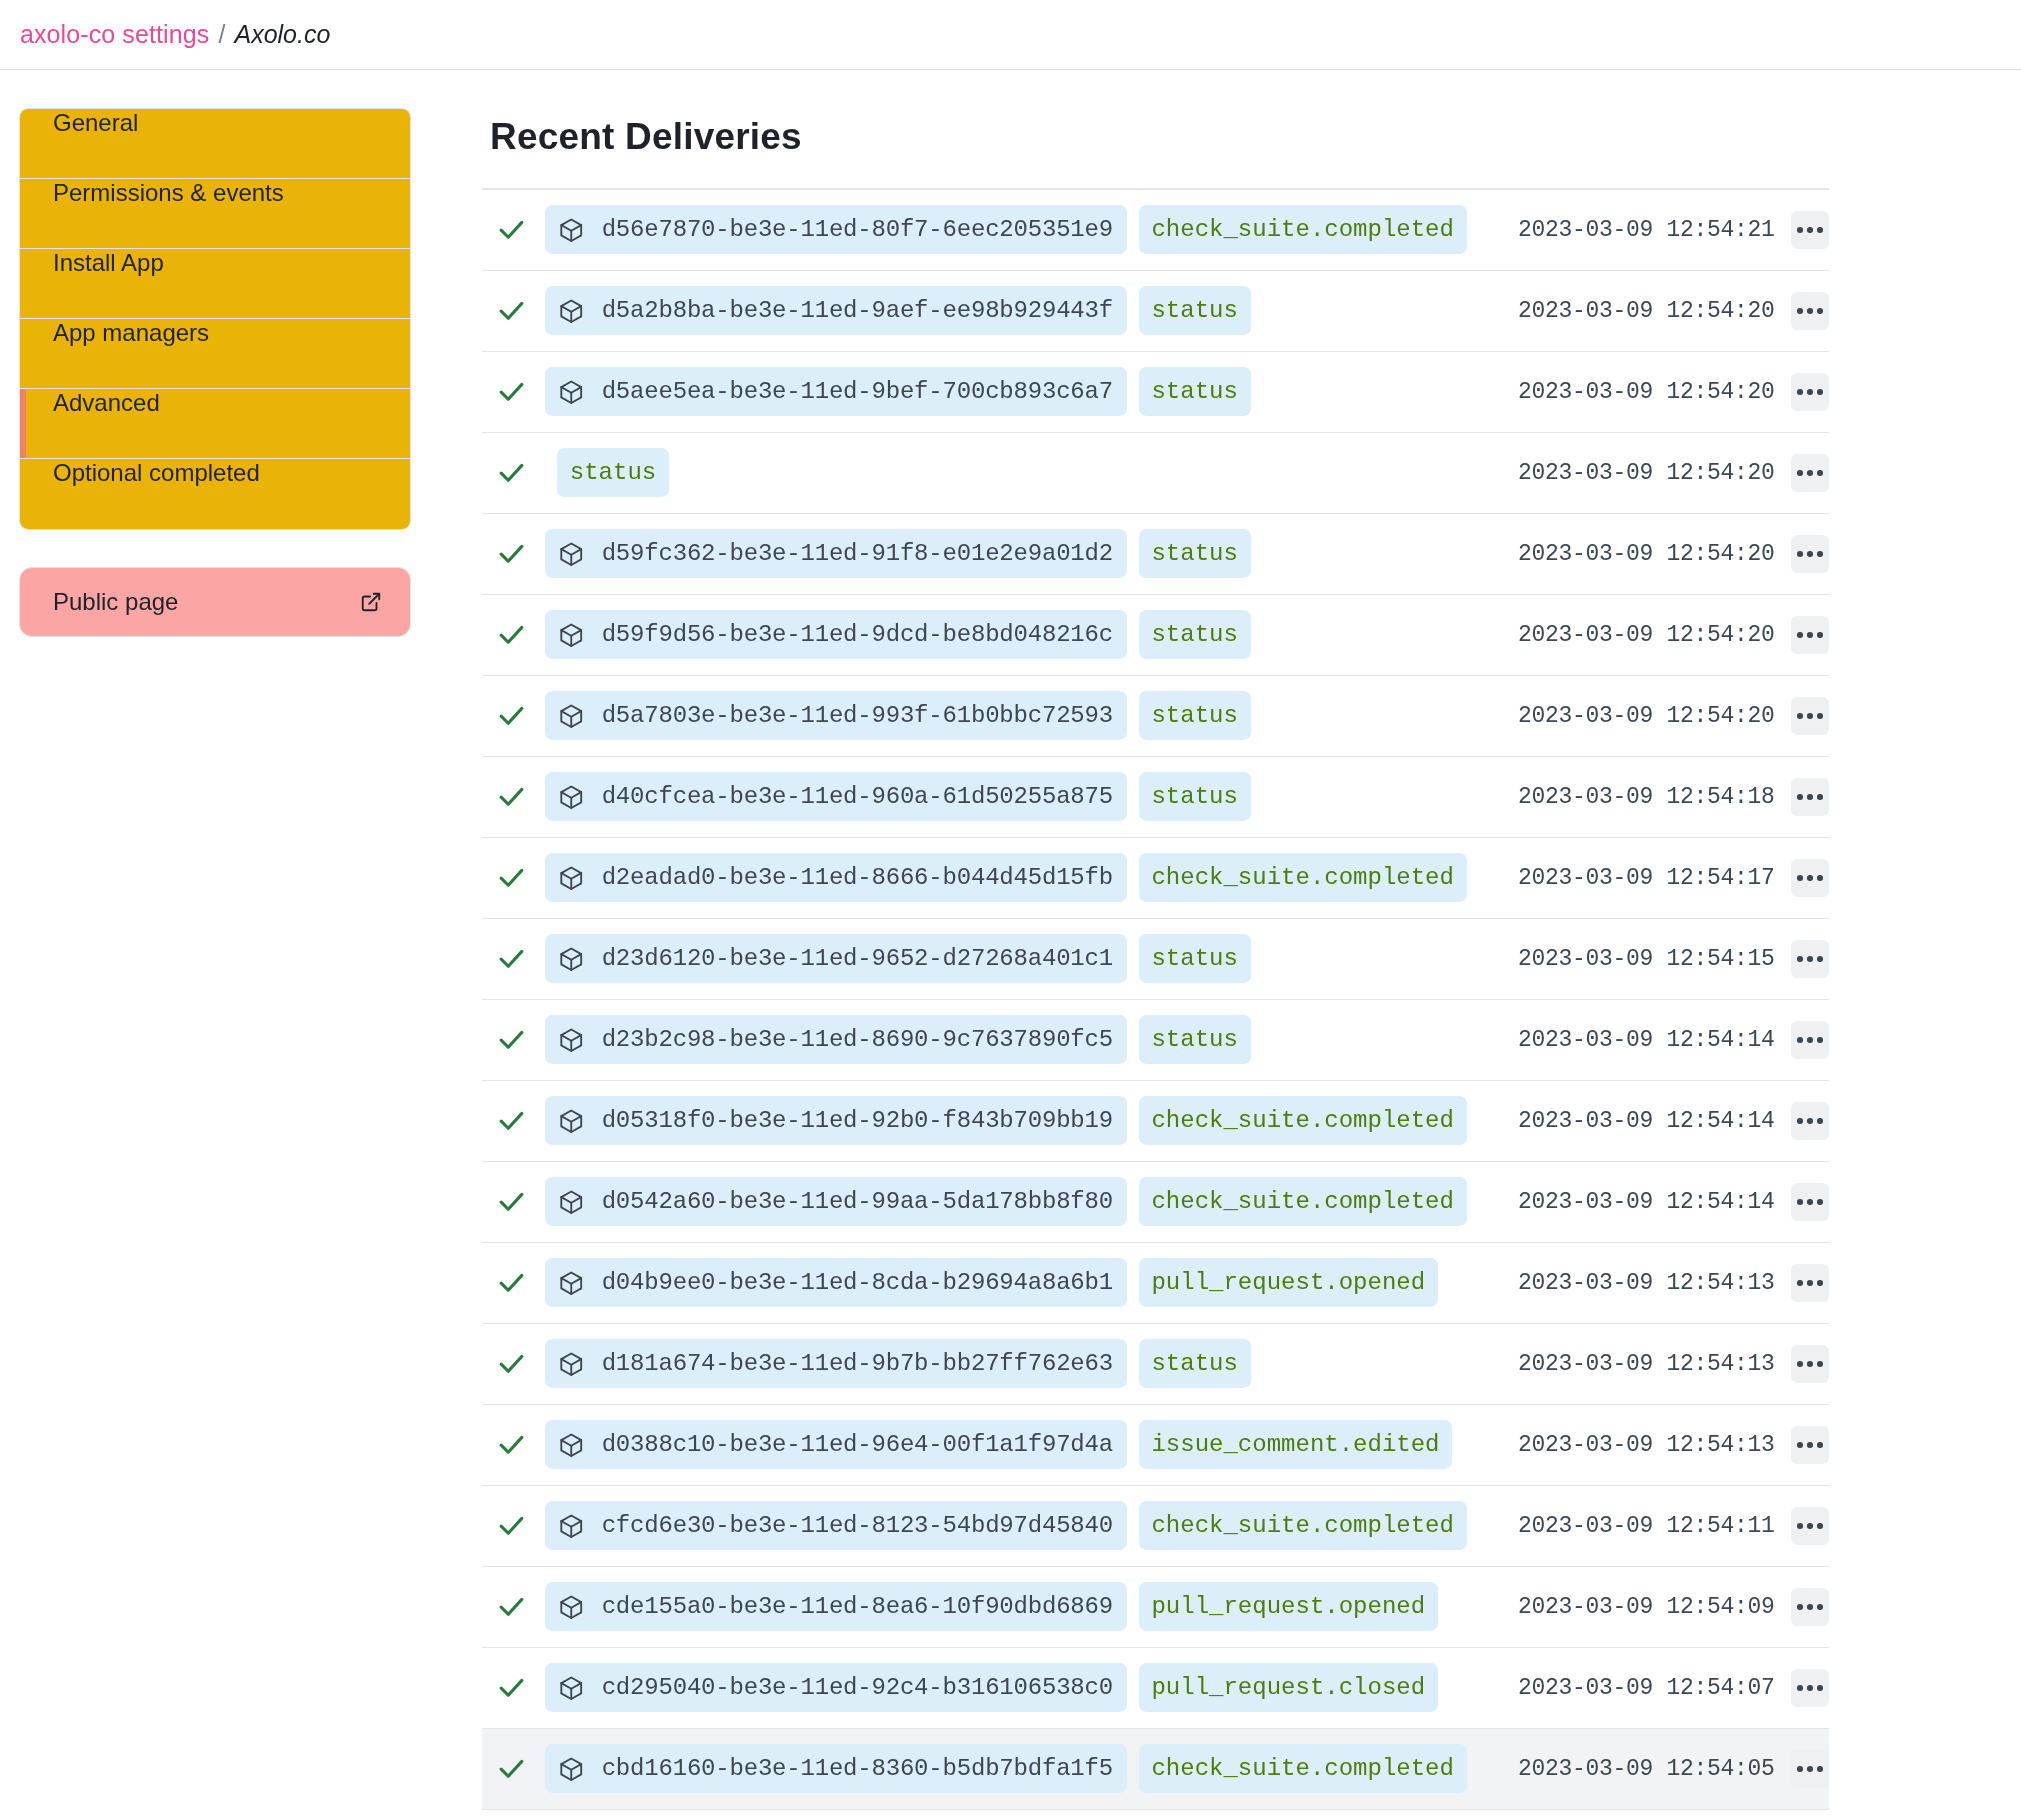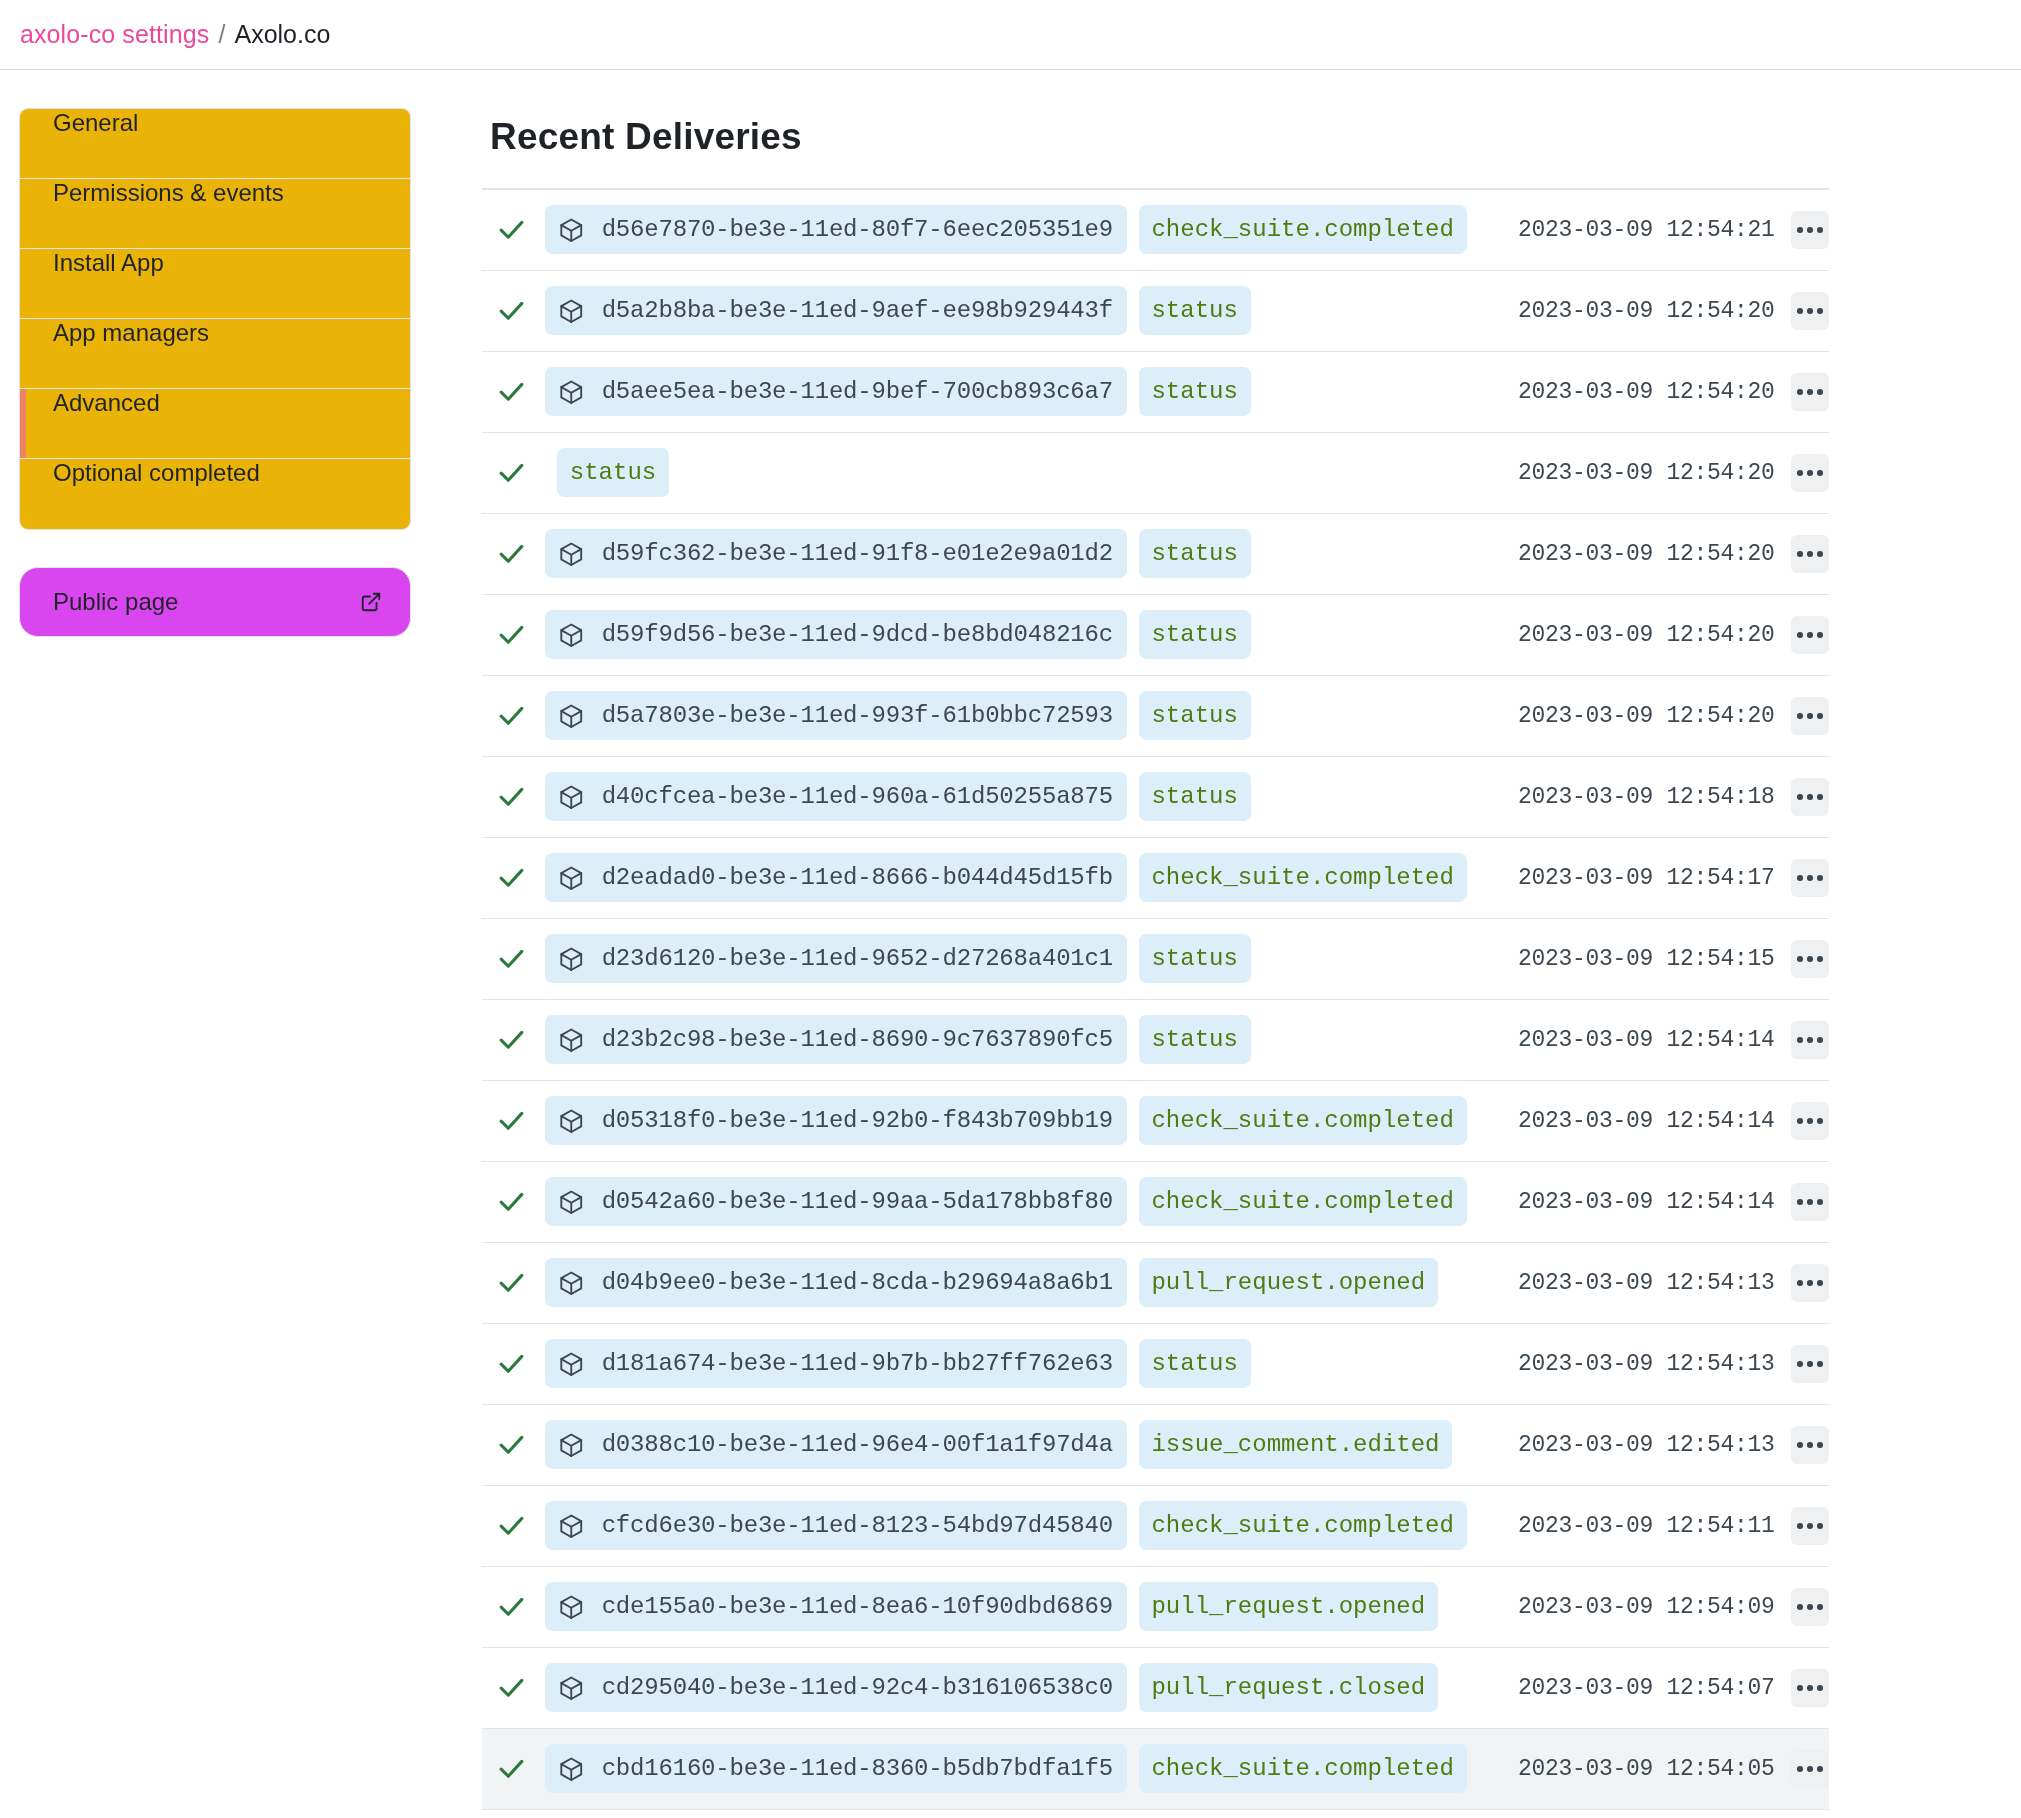--- a/index.html
+++ b/index.html
@@ -28,20 +28,21 @@
     letter-spacing: 0.1px;
   }
   .crumb-sep {
     font-size: 25px;
     color: #7b8188;
     margin: 0 9.1px;
   }
   .crumb-current {
     font-size: 25px;
     color: #1f2328;
+    font-style: italic;
   }
 
   
   .page {
     display: flex;
     align-items: flex-start;
     padding-top: 38px;
   }
 
   
@@ -74,22 +75,22 @@
     position: absolute;
     left: 0; top: 0; bottom: 0;
     width: 5.5px;
     background: #ef8262;
     border-radius: 0 2.7px 2.7px 0;
   }
 
   .public-card {
     margin-top: 37px;
     border: 1.8px solid #dfe2e6;
-    border-radius: 19px;
-    background: #d946ef;
+    border-radius: 13px;
+    background: #fca5a5;
     height: 70px;
     display: flex;
     align-items: center;
     justify-content: space-between;
     padding: 0 28px 0 33px;
     cursor: pointer;
   }
   .public-label { font-size: 24px; color: #1f2328; }
   .ext-icon { width: 22px; height: 22px; display: block; }
 

